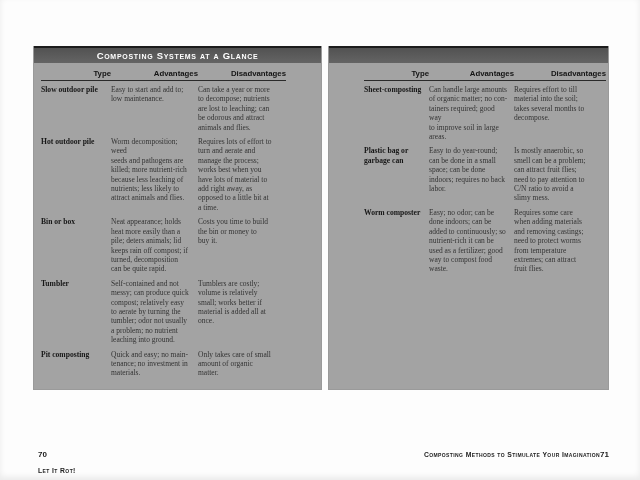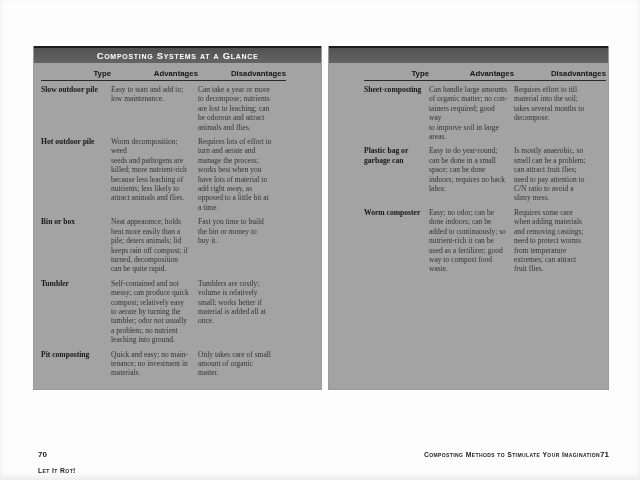--- a/index.html
+++ b/index.html
@@ -86,21 +86,21 @@
 a time.</div>
       </div>
       <div class="trow">
         <div class="cell type col-type">Bin or box</div>
         <div class="cell col-adv">Neat appearance; holds
 heat more easily than a
 pile; deters animals; lid
 keeps rain off compost; if
 turned, decomposition
 can be quite rapid.</div>
-        <div class="cell col-dis">Fast you time to build
+        <div class="cell col-dis">Costs you time to build
 the bin or money to
 buy it.</div>
       </div>
       <div class="trow">
         <div class="cell type col-type">Tumbler</div>
         <div class="cell col-adv">Self-contained and not
 messy; can produce quick
 compost; relatively easy
 to aerate by turning the
 tumbler; odor not usually

